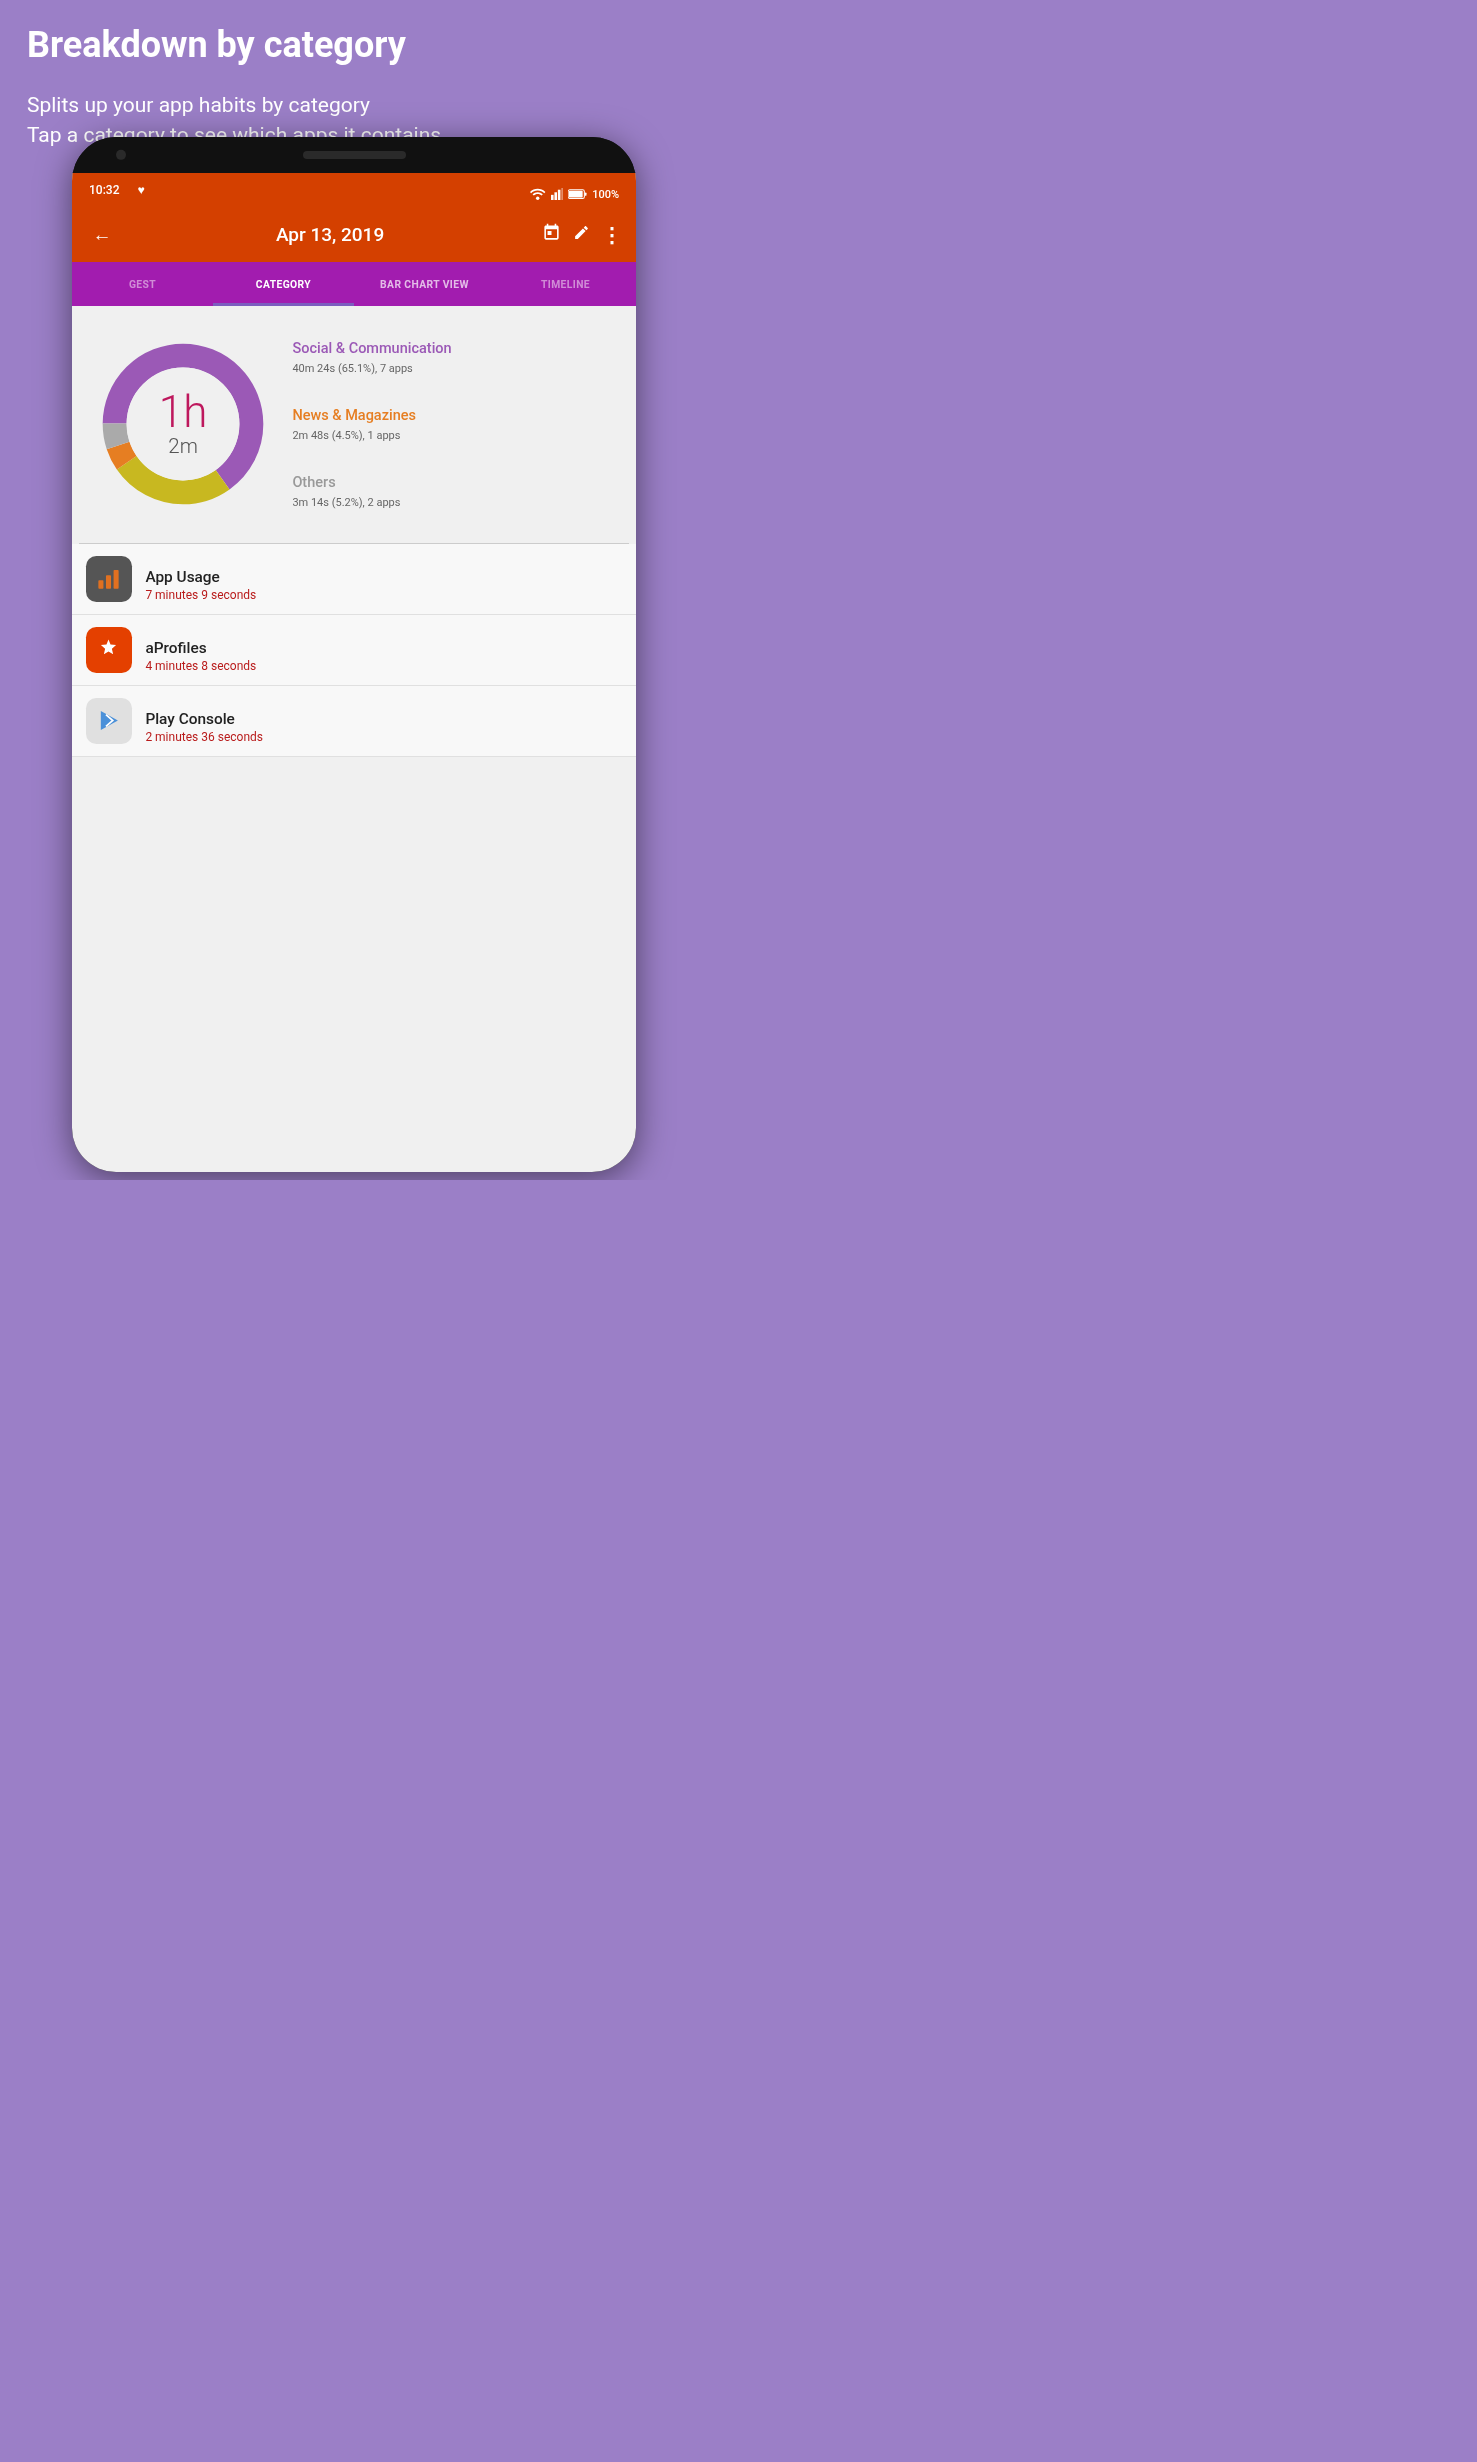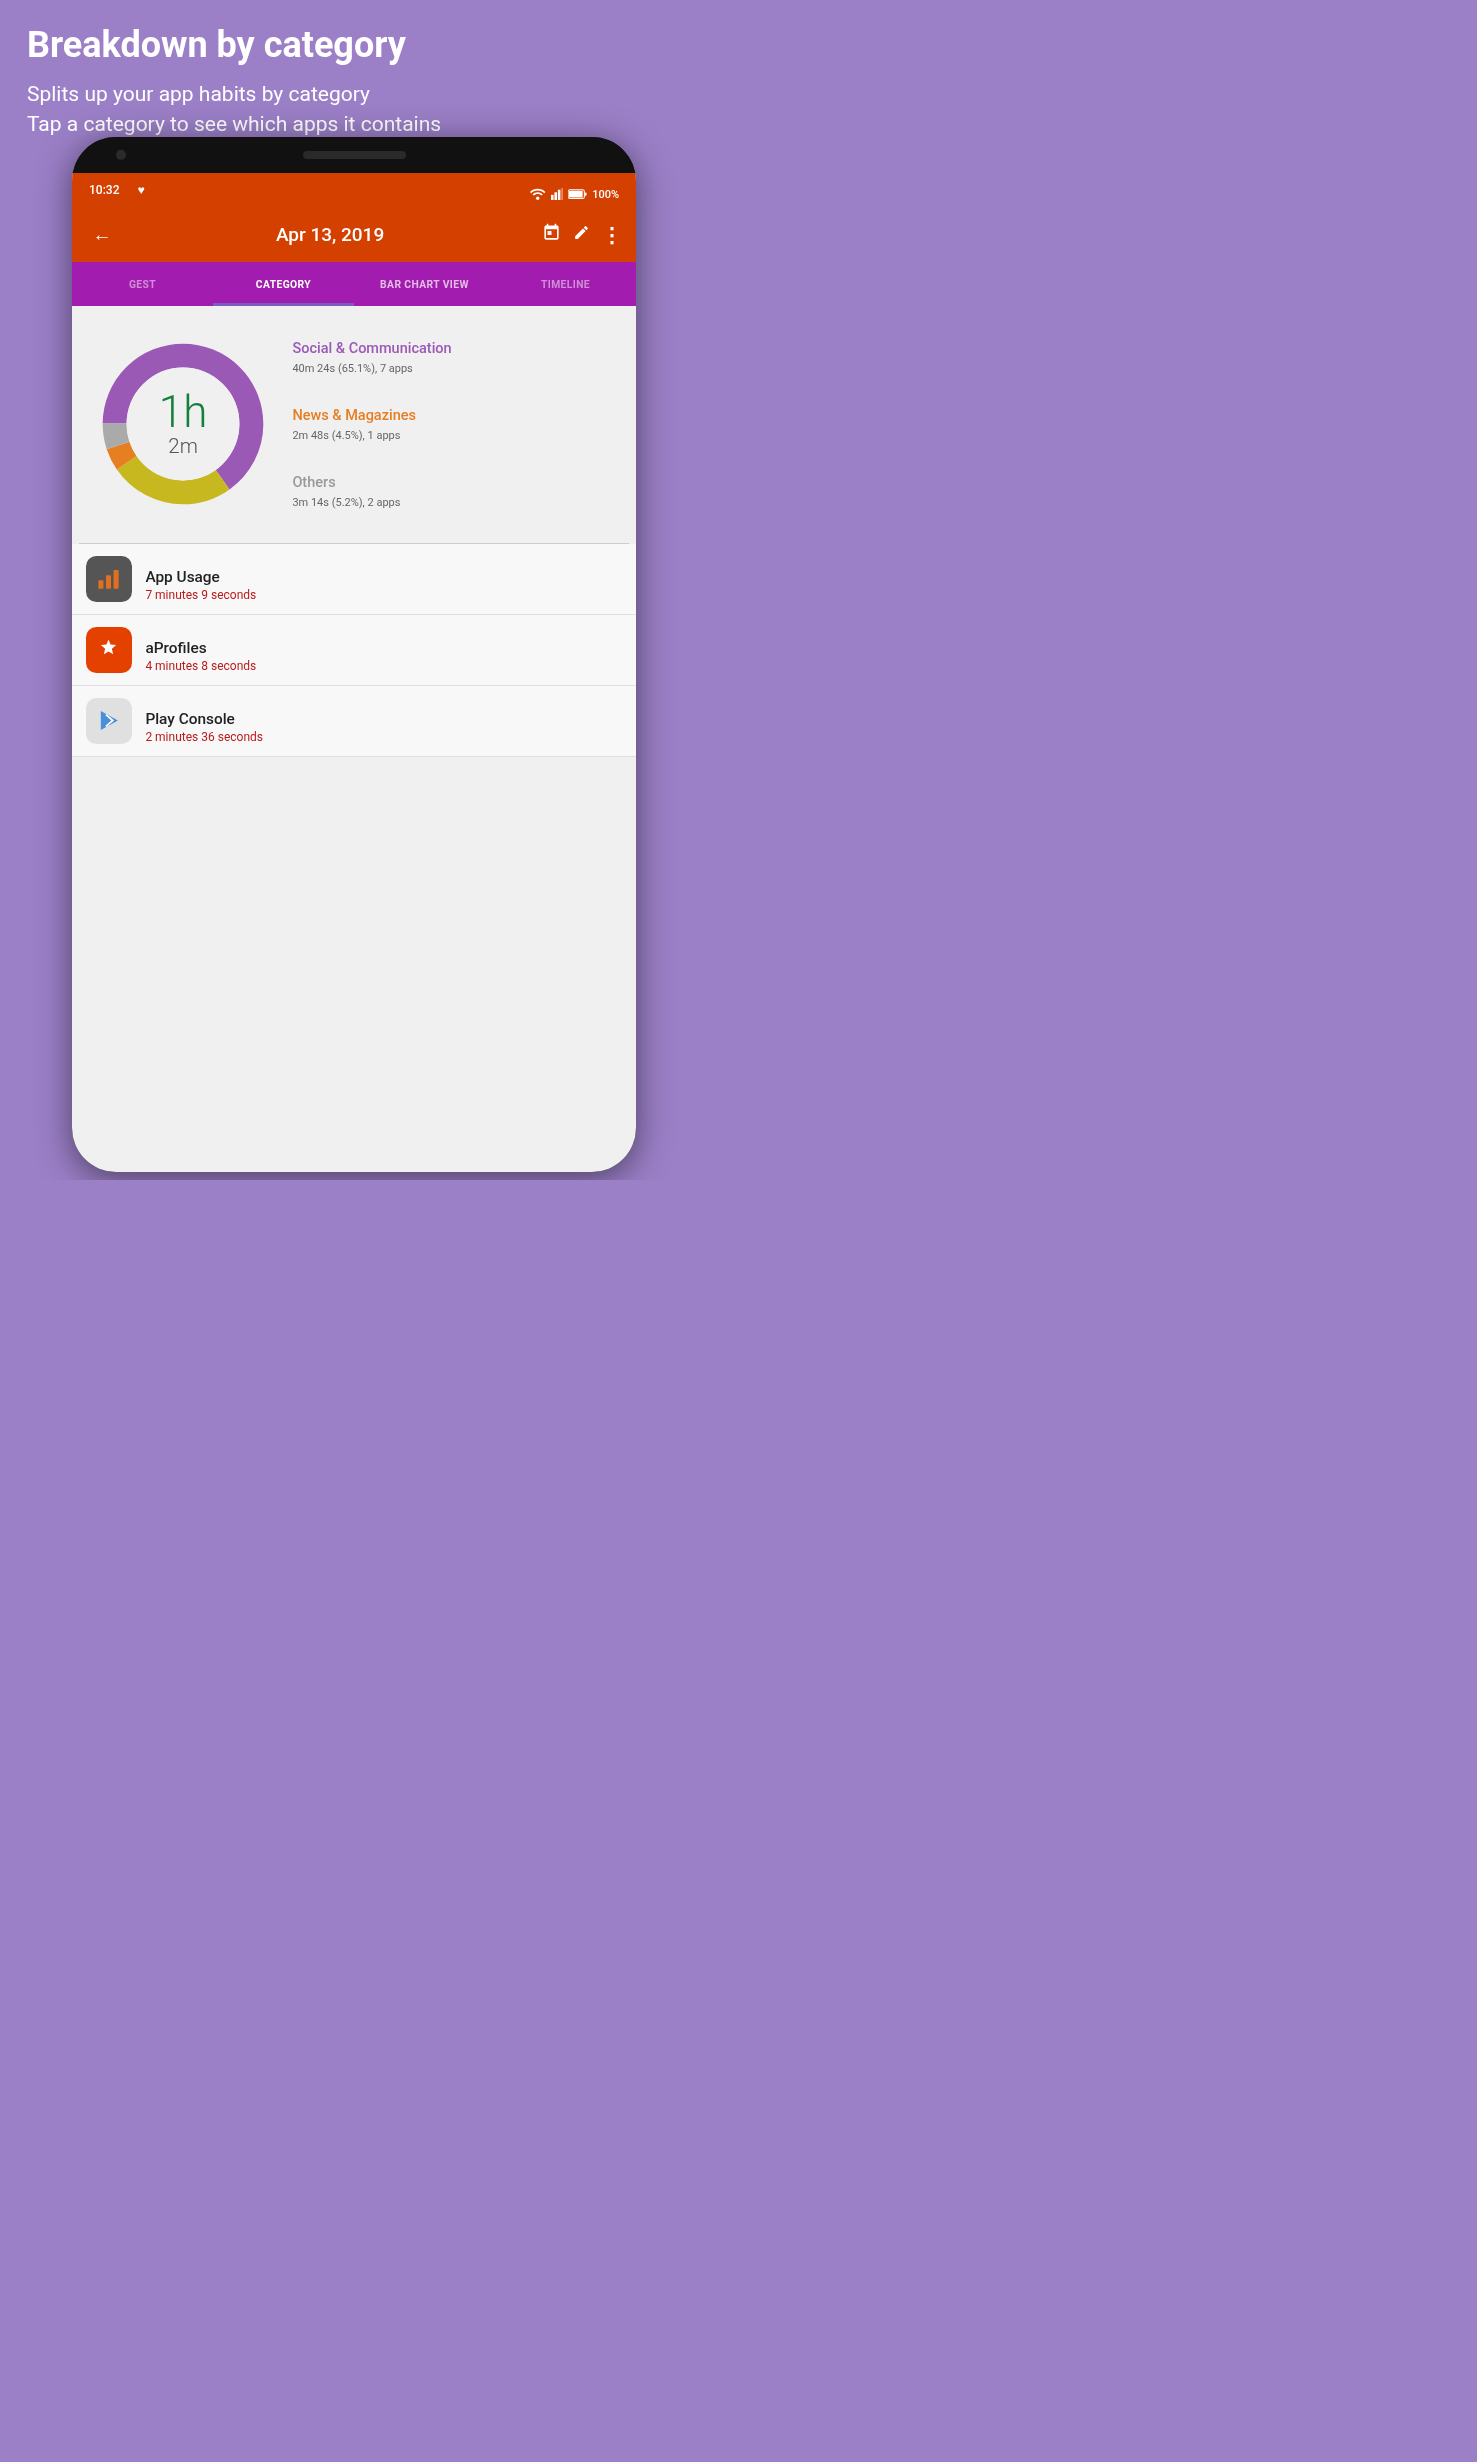--- a/index.html
+++ b/index.html
@@ -20,21 +20,21 @@
 
     
     .header-text {
       padding: 24px 27px 17px 27px;
       color: white;
     }
     .header-title {
       font-size: 36px;
       font-weight: 700;
       line-height: 1.2;
-      margin-bottom: 13px;
+      margin-bottom: 24px;
     }
     .header-subtitle {
       font-size: 21px;
       font-weight: 400;
       line-height: 1.4;
     }
 
     
     .phone-frame {
       position: absolute;
@@ -204,21 +204,21 @@
       justify-content: center;
     }
     .donut-center {
       position: absolute;
       text-align: center;
       z-index: 2;
     }
     .donut-time-big {
       font-size: 44px;
       font-weight: 300;
-      color: #15803d;
+      color: #be185d;
       line-height: 1;
     }
     .donut-time-sub {
       font-size: 20.5px;
       color: #555;
       font-weight: 300;
     }
 
     
     .legend-area {

